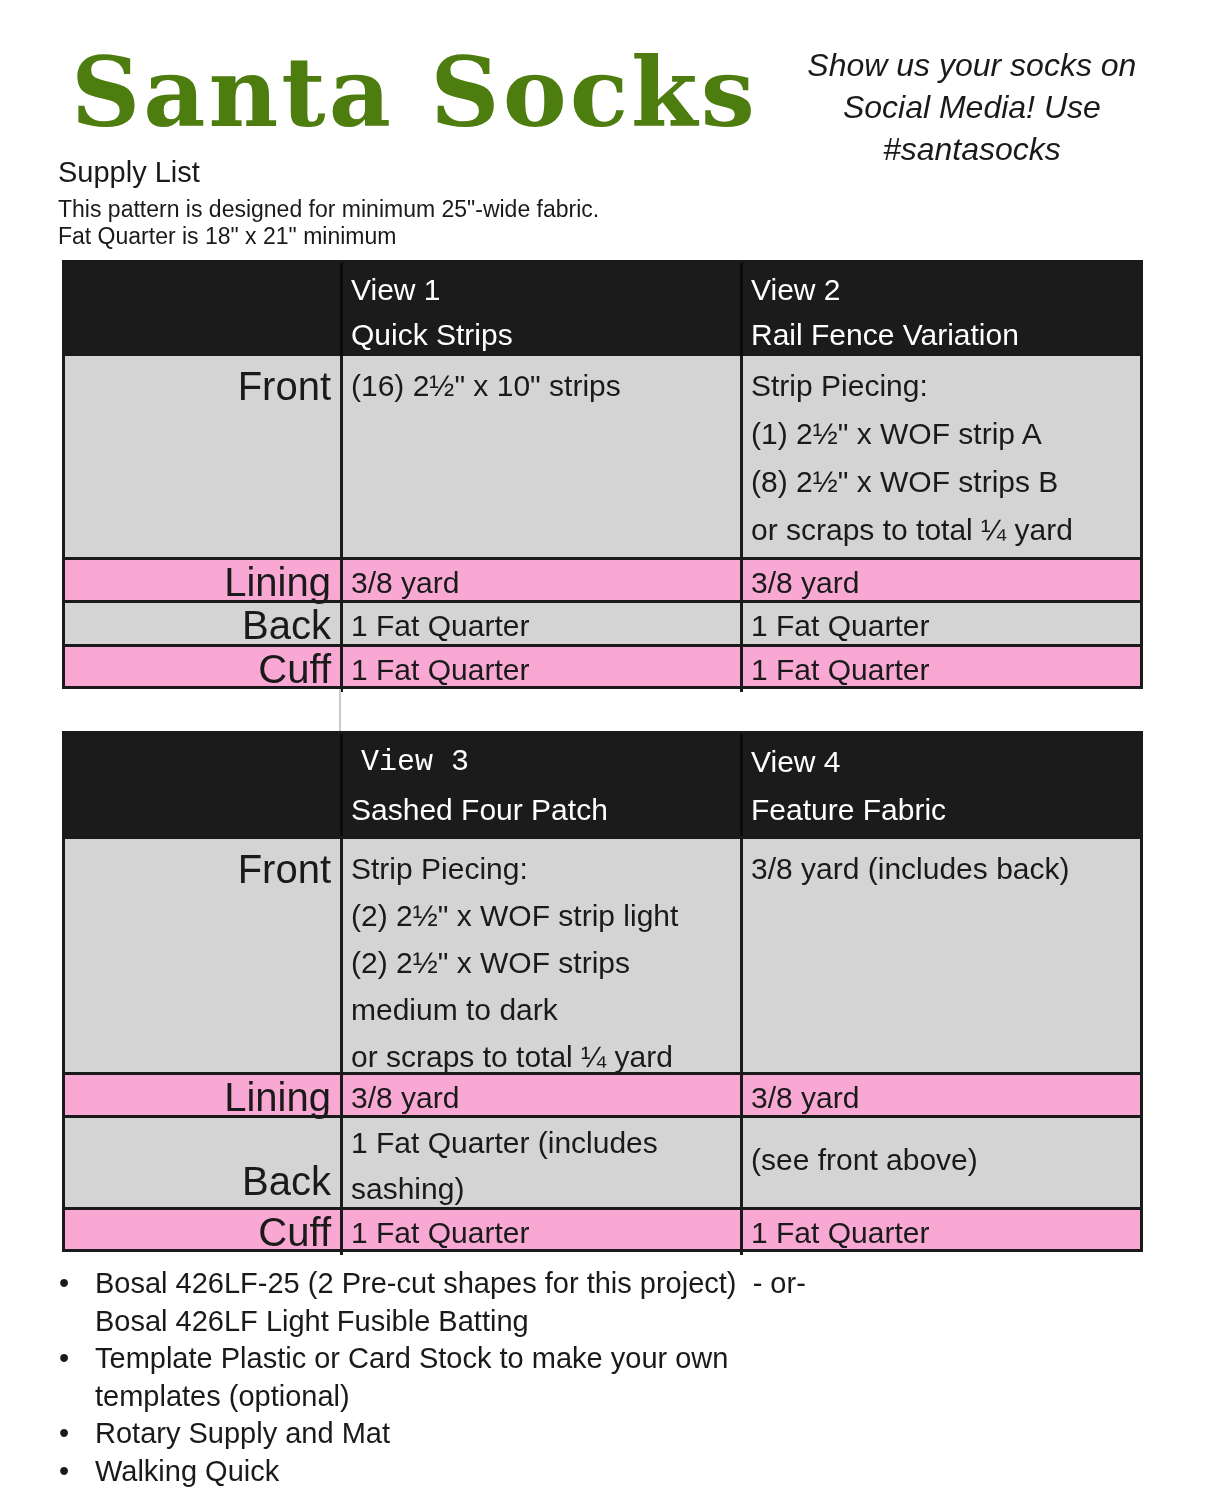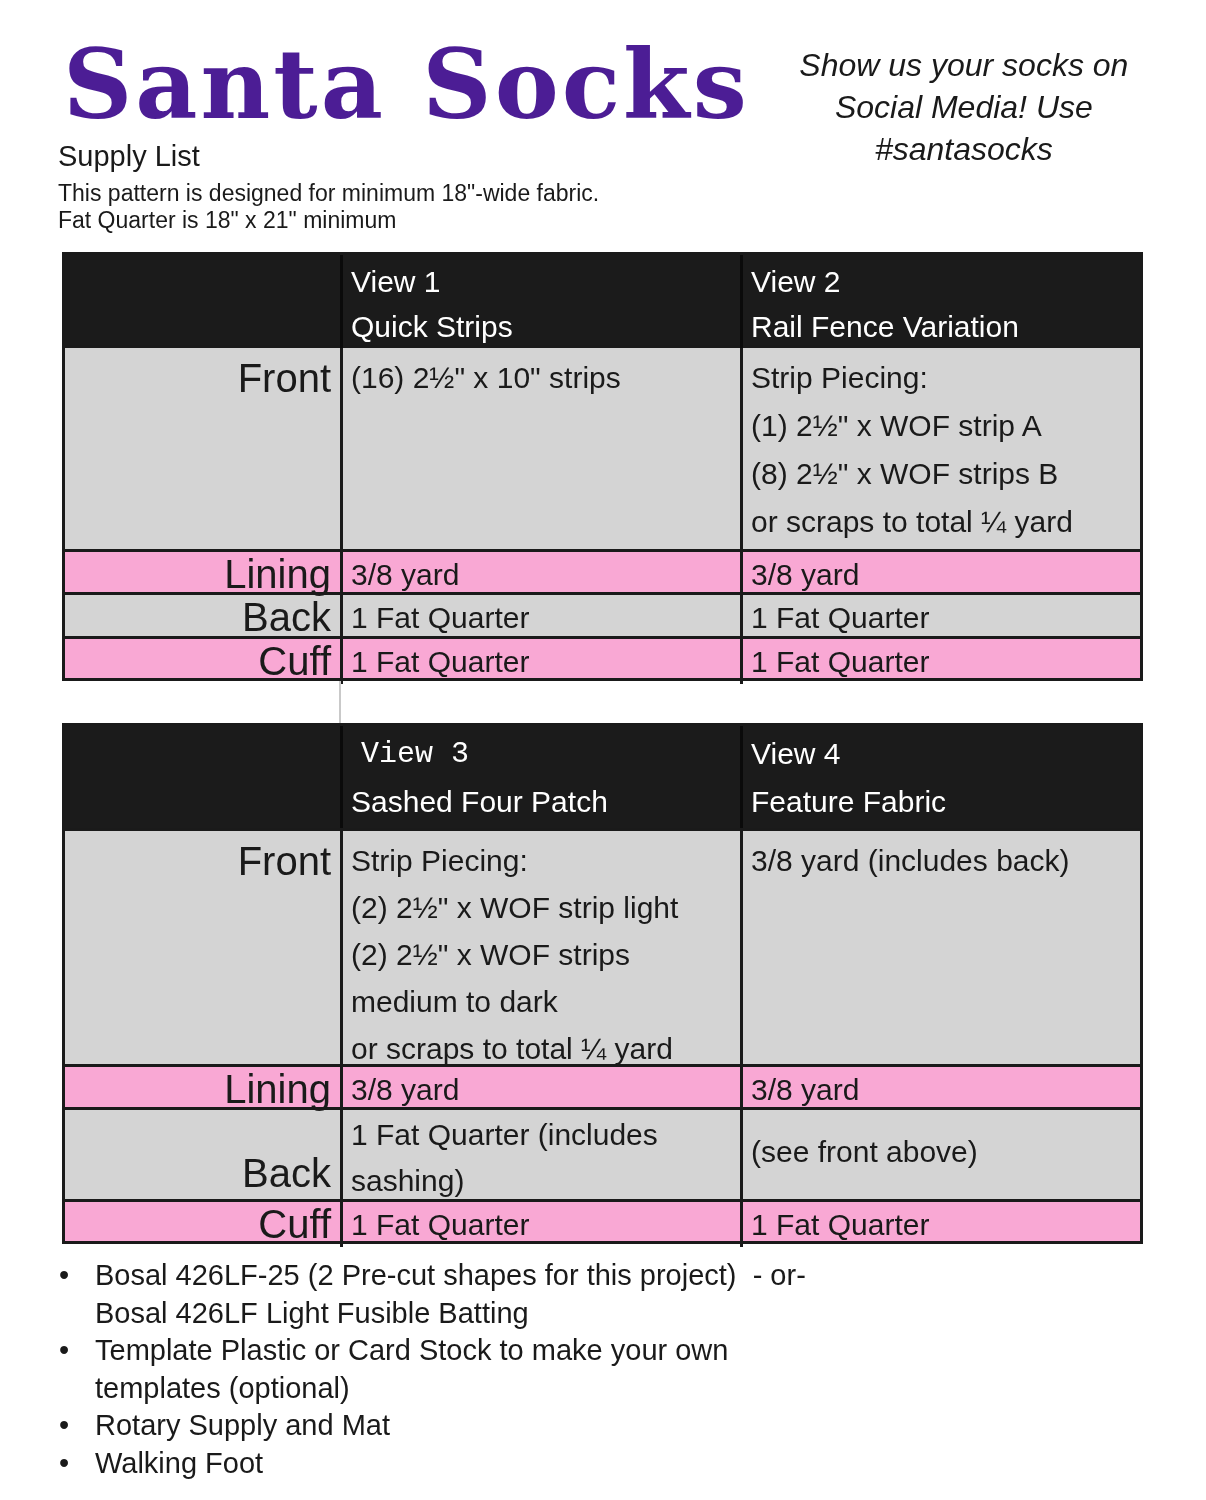--- a/index.html
+++ b/index.html
@@ -14,23 +14,23 @@
   }
 
   
   .header { display: flex; justify-content: space-between; padding: 30px 36px 0 55px; }
   .title-block { }
   .doc-title {
     font-family: "DejaVu Serif", serif;
     font-weight: 700;
     font-size: 96px;
     line-height: 0.98;
-    margin: 8px;
+    margin: 16px;
     letter-spacing: 3px;
-    color: #4c1d95;
+    color: #4d7c0f;
     white-space: nowrap;
   }
   .doc-subtitle { font-size: 29px; margin-top: 1px; padding-left: 3px; }
   .doc-notes { margin-top: 7px; padding-left: 3px; font-size: 23px; line-height: 27px; }
 
   .social-block {
     width: 420px;
     padding-top: 14px;
     text-align: center;
     font-style: italic;
@@ -125,32 +125,32 @@
   }
 </style>
 </head>
 <body>
 
 <div class="header">
   <div class="title-block">
     <h1 class="doc-title">Santa Socks</h1>
     <div class="doc-subtitle">Supply List</div>
     <div class="doc-notes">
-      <div>This pattern is designed for minimum 18"-wide fabric.</div>
+      <div>This pattern is designed for minimum 25"-wide fabric.</div>
       <div>Fat Quarter is 18" x 21" minimum</div>
     </div>
   </div>
   <div class="social-block">
     <div>Show us your socks on</div>
     <div>Social Media! Use</div>
     <div class="social-hashtag">#santasocks</div>
   </div>
 </div>
 
-<div class="tbl t1" style="margin-top:18px;">
+<div class="tbl t1" style="margin-top:10px;">
   <div class="row head h-head">
     <div class="cell"></div>
     <div class="cell head-cell">
       <div class="hl">View 1</div>
       <div class="hl">Quick Strips</div>
     </div>
     <div class="cell head-cell">
       <div class="hl">View 2</div>
       <div class="hl">Rail Fence Variation</div>
     </div>
@@ -230,14 +230,14 @@
     <div class="cell val-cell">1 Fat Quarter</div>
   </div>
 </div>
 
 <ul class="supplies">
   <li><span>Bosal 426LF-25 (2 Pre-cut shapes for this project)  - or-
 Bosal 426LF Light Fusible Batting</span></li>
   <li><span>Template Plastic or Card Stock to make your own
 templates (optional)</span></li>
   <li><span>Rotary Supply and Mat</span></li>
-  <li><span>Walking Foot</span></li>
+  <li><span>Walking Quick</span></li>
 </ul>
 
 </body></html>

